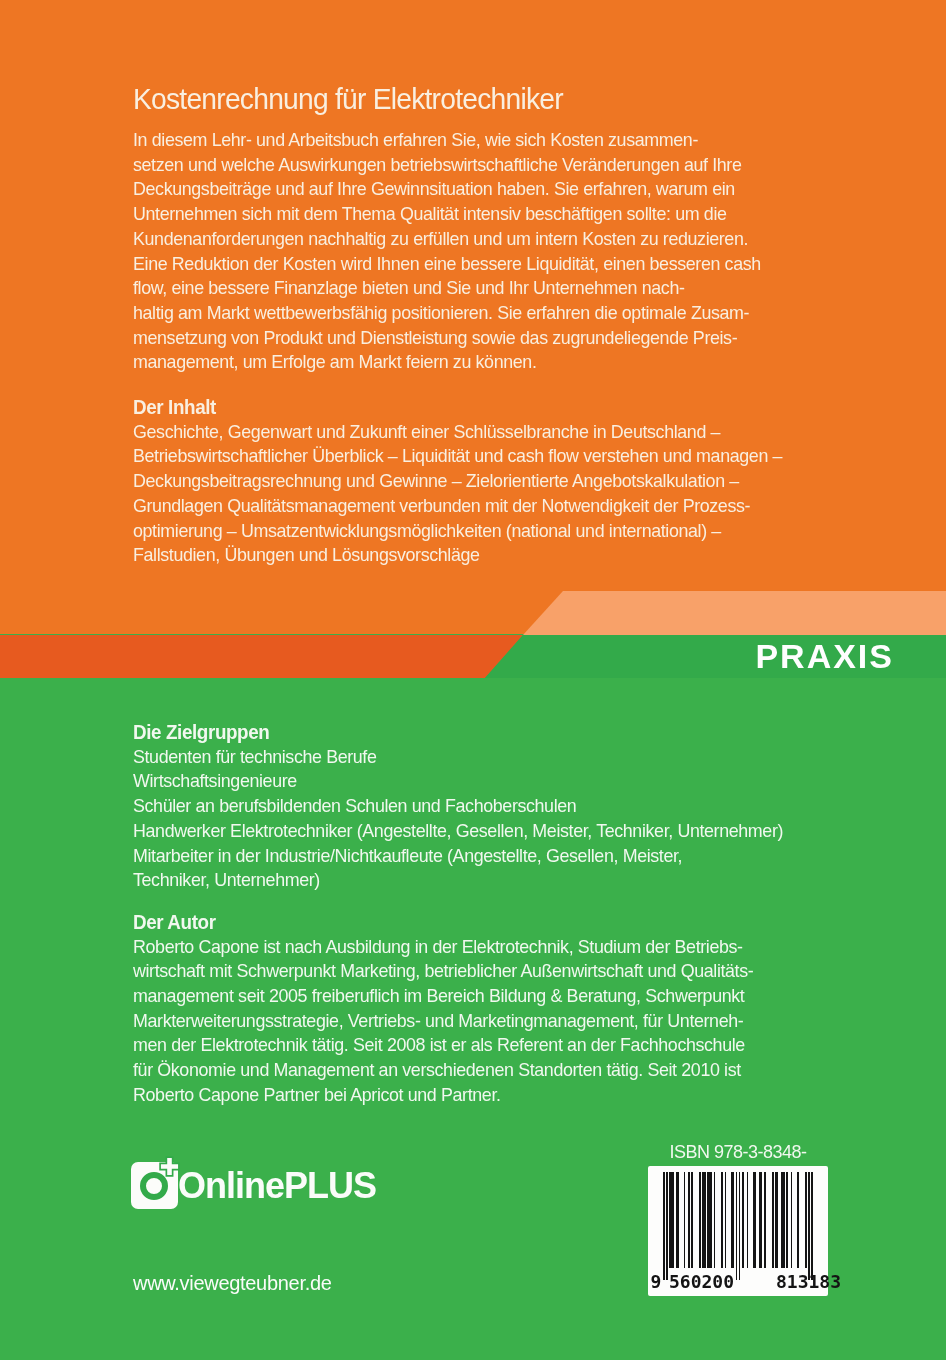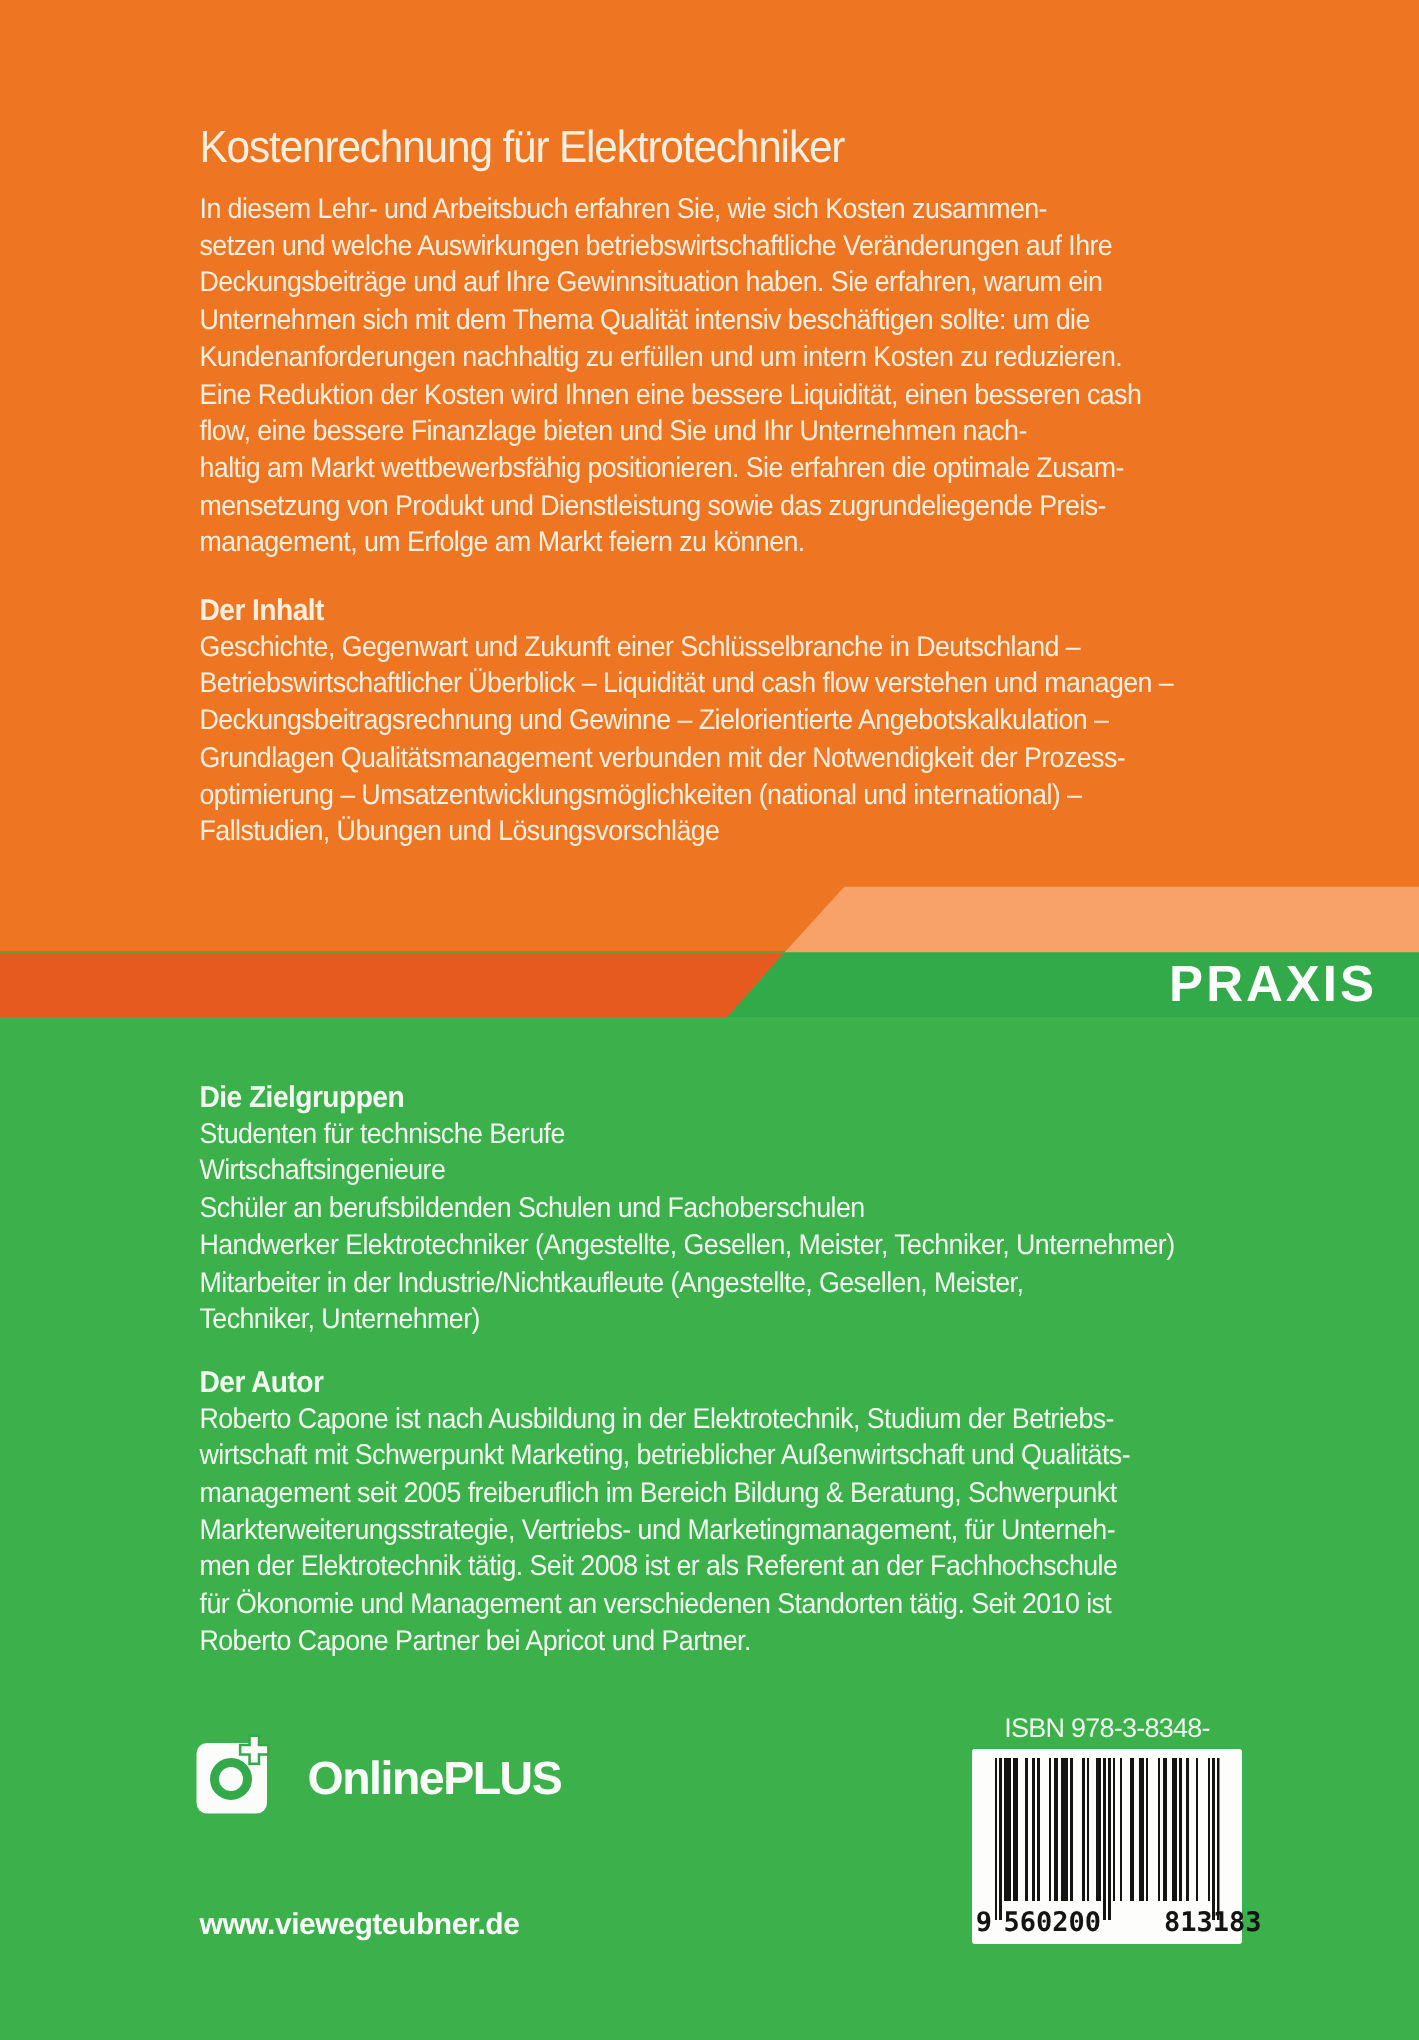--- a/index.html
+++ b/index.html
@@ -11,21 +11,21 @@
   
   .bg-orange{position:absolute;left:0;top:0;width:946px;height:636px;background:var(--orange,#EE7623);}
   .bg-green{position:absolute;left:0;top:634px;width:946px;height:726px;background:var(--green,#3BB04B);}
   .stripe{position:absolute;inset:0;}
   .stripe-light{background:var(--orange_light,#F8A169);clip-path:polygon(563px 591px,946px 591px,946px 635px,523px 635px);}
   .stripe-dark{background:var(--orange_dark,#E75A1F);clip-path:polygon(0px 635px,523px 635px,485px 678px,0px 678px);}
   .stripe-green{background:var(--green_band,#33AA4A);clip-path:polygon(523px 635px,946px 635px,946px 678px,485px 678px);}
 
   
   .praxis{
-    position:absolute;top:635px;right:0;height:43px;padding-right:28px;
+    position:absolute;top:635px;right:0;height:43px;padding-right:52px;
     display:flex;align-items:center;justify-content:flex-end;
     font-size:34px;font-weight:bold;letter-spacing:2px;color:#FEFEFE;
   }
 
   
   .condensed{transform:scaleX(.94);transform-origin:0 0;}
   .orange-content{position:absolute;left:133px;top:80px;width:780px;color:var(--text_cream,#F9EFE0);}
   .green-content{position:absolute;left:133px;top:720px;width:780px;color:var(--text_green,#F1F8EF);}
   .title{
     margin:0 0 10px 0;font-size:30px;font-weight:400;letter-spacing:-.8px;
@@ -58,24 +58,24 @@
 
   
   .logo{position:absolute;left:131px;top:1162px;display:flex;align-items:center;}
   .logo-box{position:relative;width:47px;height:47px;background:#FCFCFA;border-radius:7px;}
   .logo-o{
     position:absolute;left:9px;top:10px;width:16px;height:16px;
     border:6px solid var(--green_band,#2FA94B);border-radius:50%;
   }
   .logo-plus{position:absolute;right:-3px;top:-7px;width:23px;height:23px;}
   .logo-plus path{fill:#FCFCFA;stroke:var(--green_band,#2FA94B);stroke-width:1.6;}
-  .logo-text{margin-left:27px;font-size:31px;font-weight:bold;letter-spacing:-1px;color:#FAFCF9;}
-
-  
-  .website{position:absolute;left:133px;top:1272px;font-size:20px;font-weight:bold;letter-spacing:-.3px;color:#FAFCF9;}
+  .logo-text{margin-left:0;font-size:36px;font-weight:bold;letter-spacing:-1px;color:#FAFCF9;}
+
+  
+  .website{position:absolute;left:133px;top:1272px;font-size:20px;font-weight:normal;letter-spacing:-.3px;color:#FAFCF9;}
 </style>
 </head>
 <body>
 
 <div class="page">
 
   <div class="bg-orange"></div>
   <div class="bg-green"></div>
   <div class="stripe stripe-light"></div>
   <div class="stripe stripe-dark"></div>

